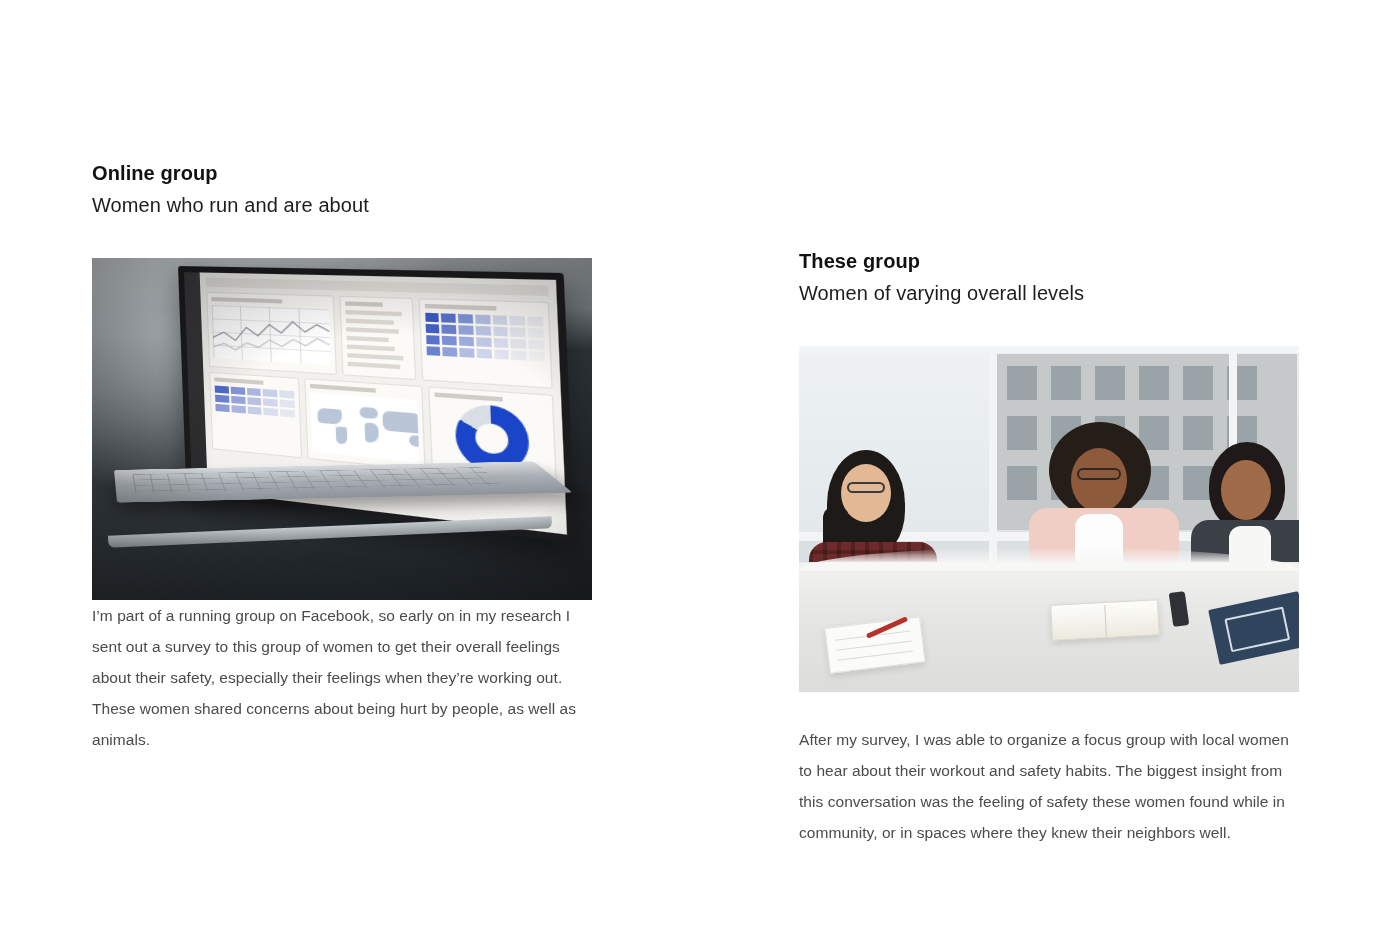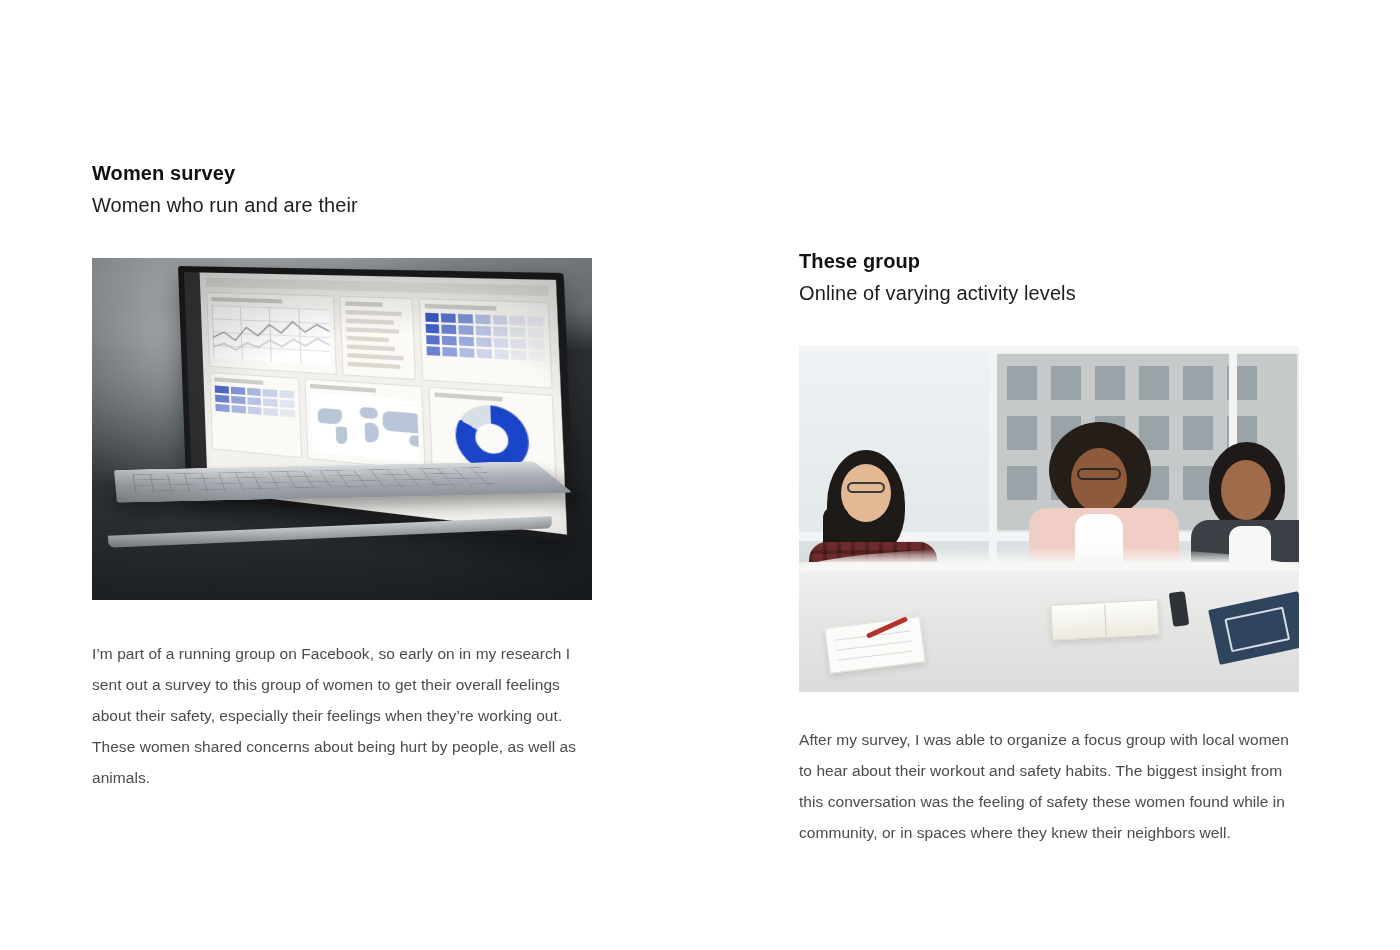--- a/index.html
+++ b/index.html
@@ -86,21 +86,21 @@
   .photo-left {
     margin-top: 38px;
     width: 500px;
     height: 342px;
   }
   .photo-right {
     margin-top: 38px;
     width: 500px;
     height: 346px;
   }
-  .caption-left { margin-top: 38px; }
+  .caption-left { }
   .caption-right { margin-top: 32px; }
 
   
   .lp-bg {
     position: absolute; inset: 0;
     background:
       radial-gradient(ellipse at 18% 12%, #cfd6da 0%, rgba(207,214,218,0) 46%),
       linear-gradient(160deg, #6f767b 0%, #3c4247 38%, #23282c 72%, #1b1f22 100%);
   }
   .lp-blurtop {
@@ -268,22 +268,22 @@
     background: #b3322c; border-radius: 3px; transform: rotateZ(-24deg);
   }
 </style>
 </head>
 <body>
 
 <div class="page">
 
 
   <div class="col-left">
-    <h2 class="section-heading">Women survey</h2>
-    <p class="section-subheading">Women who run and are their</p>
+    <h2 class="section-heading">Online group</h2>
+    <p class="section-subheading">Women who run and are about</p>
 
     <div class="photo photo-left">
       <div class="lp-bg"></div>
       <div class="lp-blurtop"></div>
 
       <div class="lp-screen">
         <div class="lp-screen-inner">
           <div class="lp-sidebar">
             <span class="lp-dot"></span>
             <span class="lp-dot b"></span>
@@ -394,21 +394,21 @@
       </div>
       <div class="lp-edge"></div>
       <div class="lp-vign"></div>
     </div>
 
     <p class="body-copy caption-left">I’m part of a running group on Facebook, so early on in my research I sent out a survey to this group of women to get their overall feelings about their safety, especially their feelings when they’re working out. These women shared concerns about being hurt by people, as well as animals.</p>
   </div>
 
   <div class="col-right">
     <h2 class="section-heading">These group</h2>
-    <p class="section-subheading">Online of varying activity levels</p>
+    <p class="section-subheading">Women of varying overall levels</p>
 
     <div class="photo photo-right">
       <div class="fg-bg"></div>
       <div class="fg-window">
         <div class="fg-sky"></div>
         <div class="fg-building">
           <span class="bwin" style="left:10px;top:12px;width:30px;height:34px"></span>
           <span class="bwin" style="left:54px;top:12px;width:30px;height:34px"></span>
           <span class="bwin" style="left:98px;top:12px;width:30px;height:34px"></span>
           <span class="bwin" style="left:142px;top:12px;width:30px;height:34px"></span>

